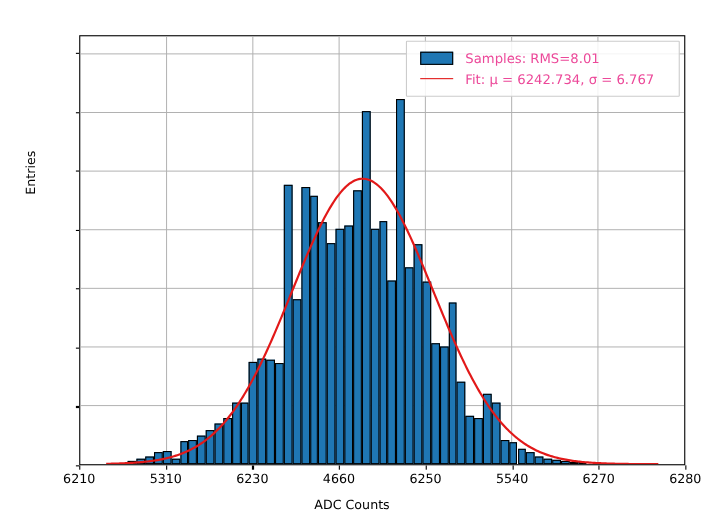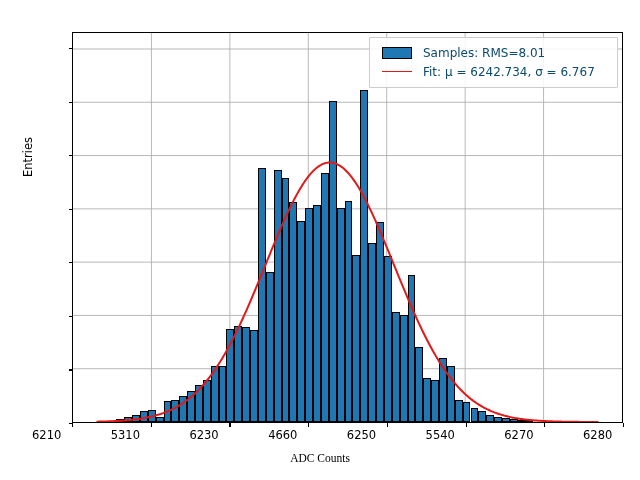--- a/index.html
+++ b/index.html
@@ -65,27 +65,27 @@
     color: #000000;
   }
   #x-axis-label {
     position: absolute;
     left: 0;
     top: 452px;
     width: 640px;
     text-align: center;
     font-size: 11.5px;
     color: #000000;
-    font-family: Liberation Serif, serif;
   }
   .xtick-label {
     position: absolute;
     top: 428px;
     width: 80px;
     margin-left: -40px;
+    text-align: center;
     font-size: 11.5px;
     color: #000000;
   }
   .ytick-mark {
     position: absolute;
     width: 3.5px;
     height: 1.1px;
     background: #000000;
     left: 68.5px;
   }
@@ -126,21 +126,21 @@
     border: 1px solid #000000;
     box-sizing: border-box;
   }
   .legend-swatch-line {
     width: 30px;
     height: 0;
     border-top: 1.9px solid #e21919;
   }
   .legend-text {
     font-size: 12px;
-    color: #0c4a6e;
+    color: #ec4899;
     padding-left: 7px;
     white-space: nowrap;
   }
 </style>
 </head>
 <body>
 
 <div id="figure">
 
 

